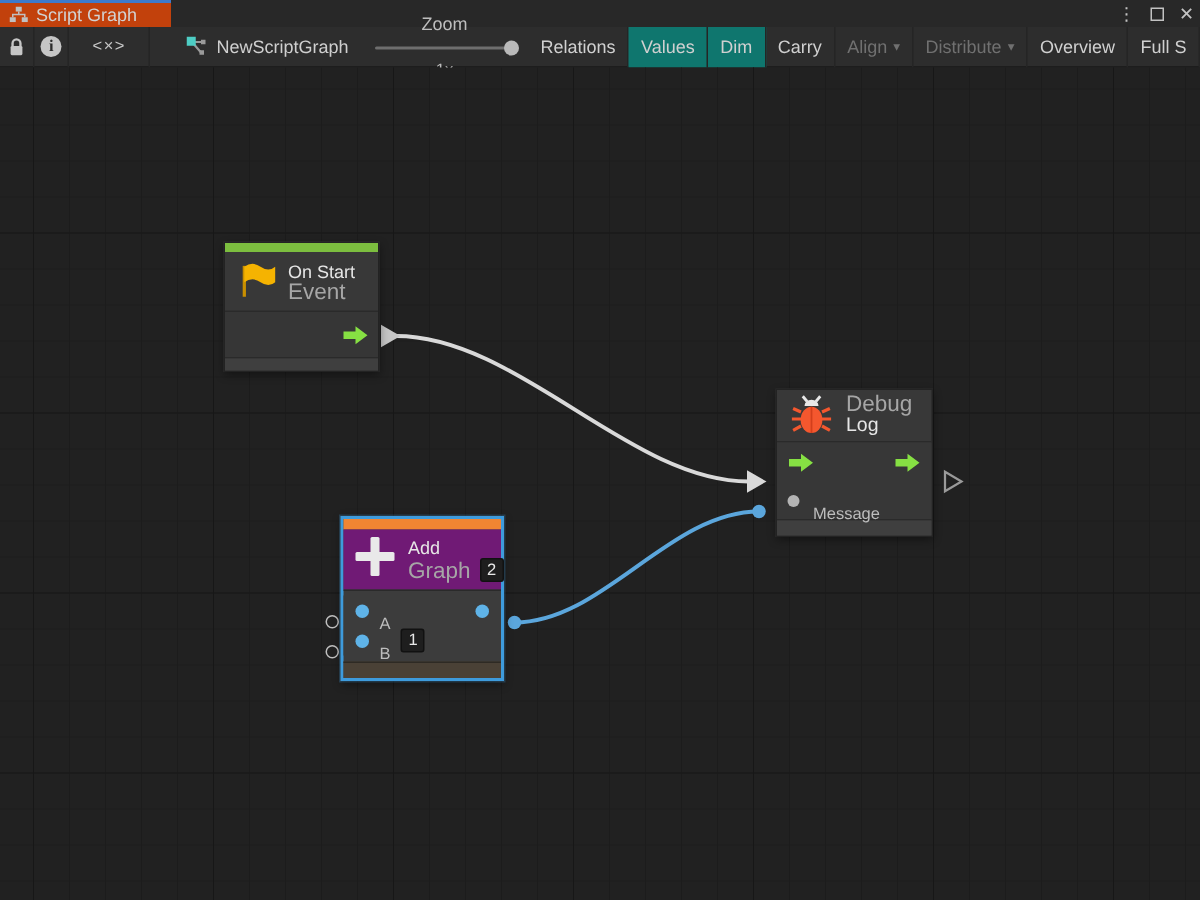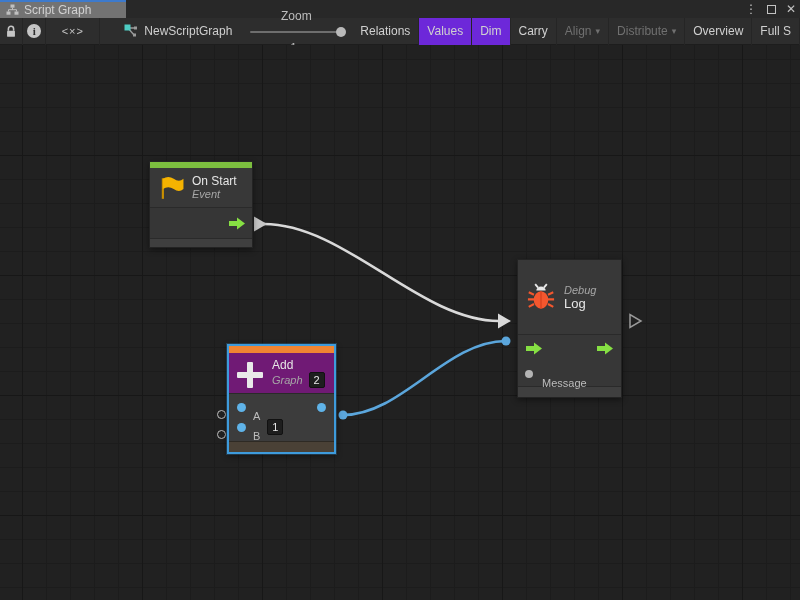--- a/index.html
+++ b/index.html
@@ -3,35 +3,35 @@
 <meta charset="utf-8">
 <style>
   html,body{margin:0;padding:0;background:#111;}
   *{box-sizing:border-box;}
   #app{position:relative;width:800px;height:600px;overflow:hidden;
        font-family:"Liberation Sans", sans-serif;background:#212121;
        -webkit-font-smoothing:antialiased;}
 
   
   .tabbar{position:absolute;top:0;left:0;width:800px;height:18px;background:#282828;}
-  .tab{position:absolute;left:0;top:0;height:18px;width:126px;background:#737373;
+  .tab{position:absolute;left:0;top:0;height:18px;width:114px;background:#c2410c;
        border-top:2px solid #3d7acc;display:flex;align-items:center;padding:0 6px;gap:5px;}
   .tab-title{color:#d2d2d2;font-size:12px;white-space:nowrap;}
   .winbtns{position:absolute;right:4px;top:0;height:18px;display:flex;align-items:center;gap:10px;color:#c2c2c2;}
   .winbtn{font-size:12px;line-height:18px;cursor:default;}
   .maxbox{width:9px;height:9px;border:1.5px solid #c2c2c2;display:inline-block;}
 
   
   .toolbar{position:absolute;top:18px;left:0;width:800px;height:27px;background:#2d2d2d;
            border-bottom:1px solid #1d1d1d;display:flex;align-items:center;color:#c8c8c8;}
   .tbtn{height:27px;display:flex;align-items:center;justify-content:center;padding:0 8px;
         border-right:1px solid #252525;font-size:12px;color:#d0d0d0;white-space:nowrap;}
   .tbtn.icon-btn{width:28px;padding:0;}
   .tbtn.wide{width:62px;}
-  .tbtn.active{background:#6d28d9;}
+  .tbtn.active{background:#0f766e;}
   .tbtn.disabled{color:#707070;}
   .tb-spacer{flex:0 0 14px;}
   .graph-name{display:flex;gap:6px;font-size:12px;color:#cfcfcf;padding:0 10px;}
   .zoom-wrap{display:flex;align-items:center;gap:8px;padding:0 8px;flex-direction:column;}
   .zoom-label{font-size:12px;color:#bdbdbd;}
   .zoom-track{position:relative;width:92px;height:2px;background:#6e6e6e;border-radius:1px;}
   .zoom-handle{position:absolute;right:-4px;top:-4px;width:10px;height:10px;border-radius:50%;background:#b9b9b9;}
   .zoom-value{font-size:11px;color:#bdbdbd;}
   .btn-group{display:flex;align-items:center;height:27px;margin-left:2px;}
   .dd-arrow{font-size:9px;margin-left:4px;}
@@ -49,32 +49,32 @@
       linear-gradient(90deg, #1c1c1c 1px, transparent 1px);
     background-size:120px 120px,120px 120px,24px 24px,24px 24px;
     background-position:0 110px,22px 0,0 14px,22px 0;}
   .wires{position:absolute;inset:0;width:800px;height:555px;z-index:1;}
 
   
   .node{position:absolute;z-index:2;background:#383838;border:1px solid #232323;
         box-shadow:0 2px 6px rgba(0,0,0,.45);}
   .node .divider{height:1px;background:#2a2a2a;}
   .node-title{font-size:12px;color:#e6e6e6;line-height:14px;}
-  .node-sub{font-size:11px;color:#a6a6a6;line-height:13px;font-style:italic;}
+  .node-sub{font-size:15px;color:#a6a6a6;line-height:13px;}
 
   
   #node-onstart{left:149px;top:116px;width:104px;}
   .bar-green{height:6px;background:#7cbe3f;}
-  .hdr{display:flex;align-items:flex-end;gap:8px;padding:6px 8px;}
+  .hdr{display:flex;align-items:flex-start;gap:8px;padding:6px 8px;}
   #node-onstart .body{height:30px;display:flex;align-items:center;justify-content:flex-end;padding:0 6px;background:#363636;}
   .footer-gray{height:8px;background:#3f3f3f;}
 
   
   #node-debug{left:517px;top:214px;width:105px;}
-  #node-debug .hdr{padding:23px 8px;}
+  #node-debug .hdr{padding:3px 8px;}
   #node-debug .row{display:flex;align-items:center;background:#373737;padding:0 7px;}
   #node-debug .row.flow{height:27px;justify-content:space-between;}
   #node-debug .row.msg{height:24px;gap:9px;}
   .port-label{font-size:11px;color:#bdbdbd;margin-top:17px;}
   .dot-gray{width:8px;height:8px;border-radius:50%;background:#b4b4b4;}
   .footer-gray2{height:10px;background:#3f3f3f;}
 
   
   #node-add{left:227px;top:299px;width:109px;background:#3c3c3c;border:2px solid #3e9bdc;box-shadow:0 0 0 1px rgba(62,155,220,.25),0 2px 6px rgba(0,0,0,.45);}
   .bar-orange{height:7px;background:#f08532;}

